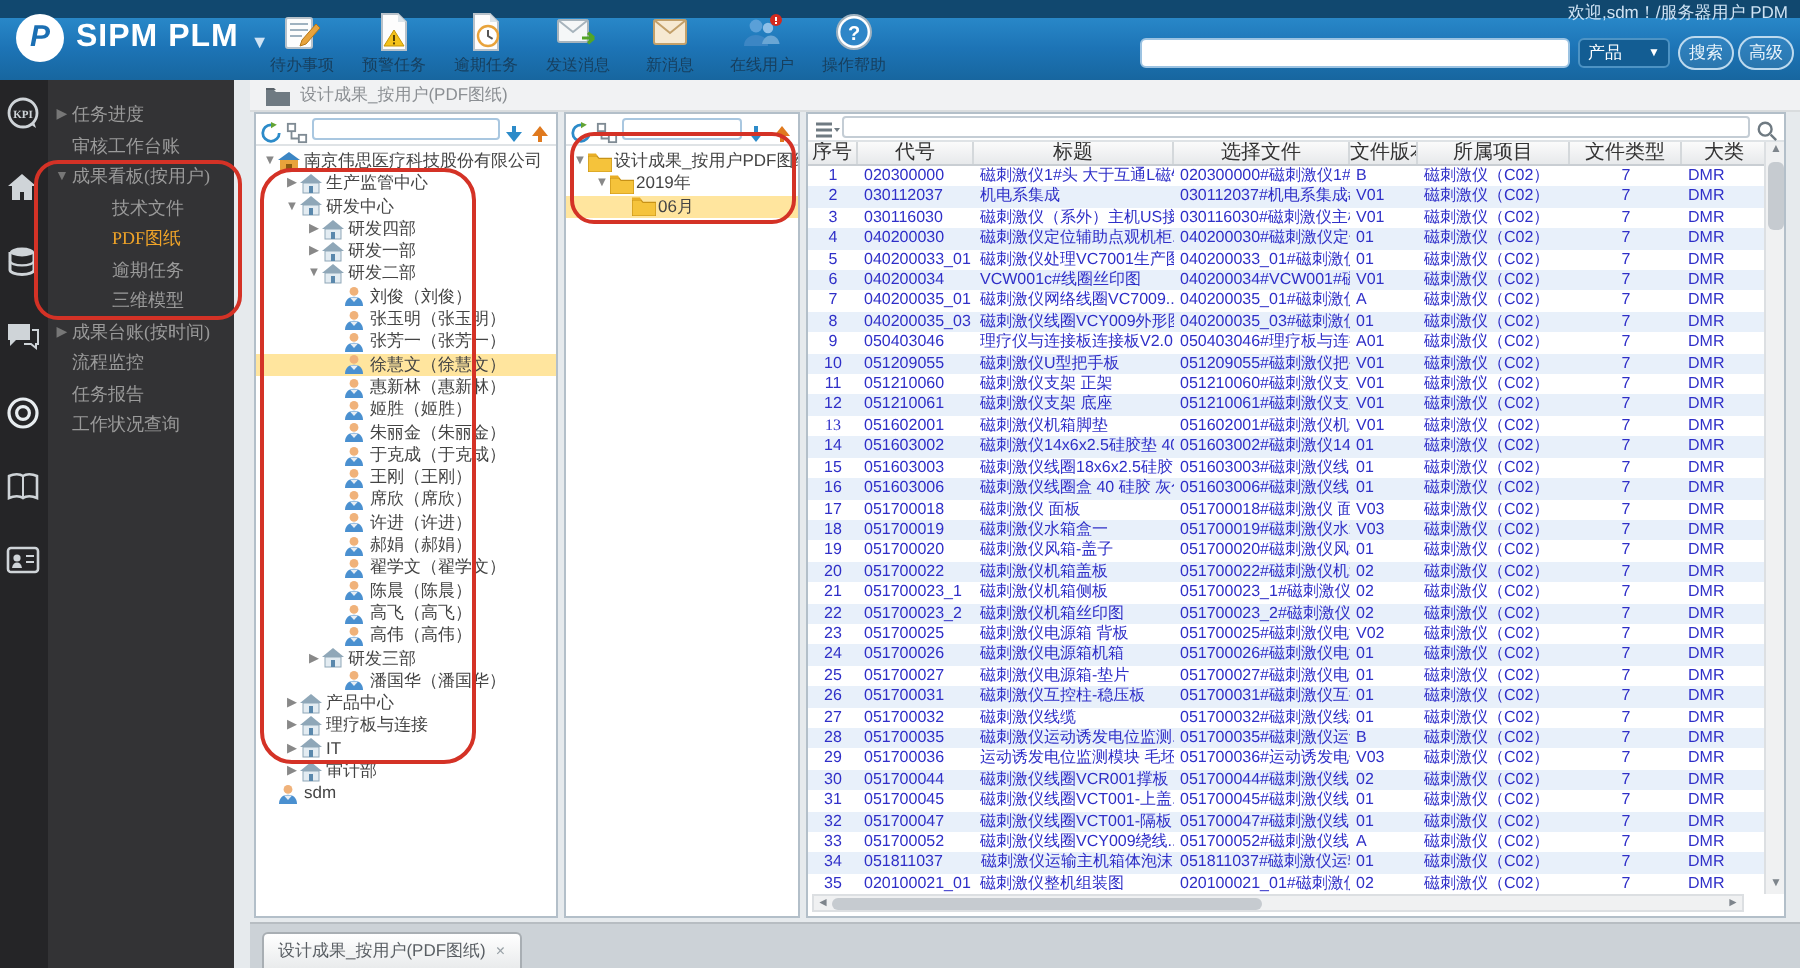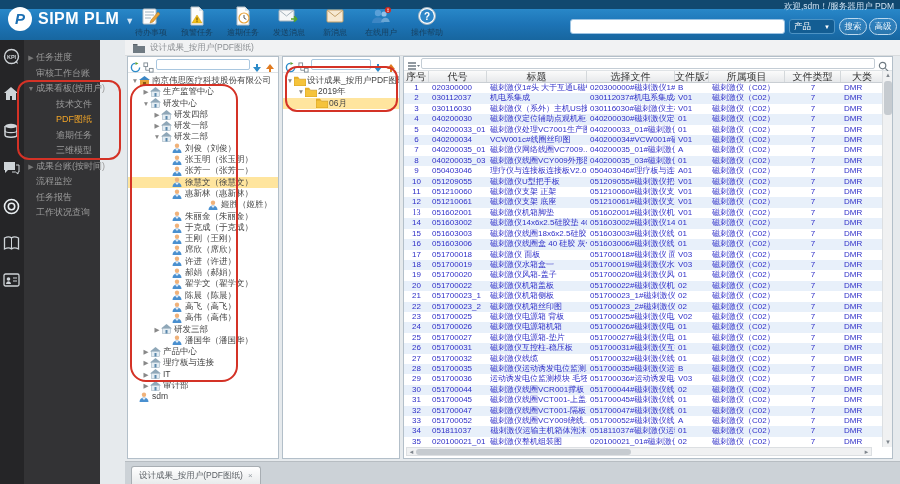--- a/index.html
+++ b/index.html
@@ -25,21 +25,21 @@
   .qcat { position:absolute; left:789px; top:19px; width:46px; height:15px; background:#135d93;
     border:1px solid #4d93c4; border-radius:3px; color:#fff; font-size:8.5px; display:flex;
     align-items:center; justify-content:space-between; padding:0 4px; cursor:pointer; }
   .pill { position:absolute; top:18px; height:17px; border:1px solid #bcd9ee; border-radius:9px;
     background:rgba(255,255,255,.08); color:#eaf4fb; font-size:8.5px; line-height:15px;
     text-align:center; cursor:pointer; }
   .pill.s1 { left:839px; width:28px; }
   .pill.s2 { left:869px; width:28px; }
 
   
-  .sidebar { position:absolute; left:0; top:40px; width:100px; height:444px; background:#333335; }
+  .sidebar { position:absolute; left:0; top:40px; width:117px; height:444px; background:#333335;font-family:Liberation Serif, serif; }
   .rail { position:absolute; left:0; top:0; width:24px; height:444px; background:#252527; }
   .rail .ricn { position:absolute; left:3px; width:18px; height:18px; cursor:pointer; }
   .menu { position:absolute; left:24px; top:10px; width:101px; }
   .mitem { height:15.5px; line-height:15.5px; font-size:9px; color:#9a9a9a; white-space:nowrap;
     cursor:pointer; display:flex; align-items:center; }
   .mitem .arr { width:10px; font-size:7px; color:#777; text-align:center; flex:none; }
   .mitem.lvl0 { padding-left:2px; }
   .mitem.lvl1 { padding-left:22px; }
   .mitem.sel { color:#f0a428; }
 
@@ -405,21 +405,21 @@
         </div>
         <div class="tnode" style="padding-left: 36px;">
           <span class="exp"></span>
           <span class="nicn"><svg width="10" height="10" viewBox="0 0 10 10">
               <circle cx="5" cy="2.7" r="2.2" fill="#f0b27a"></circle>
               <path d="M.5 10c0-3 2-4.6 4.5-4.6S9.5 7 9.5 10z" fill="#4a90d0"></path>
               <path d="M3 5.8L5 8l2-2.2" fill="#e8eef4"></path>
             </svg></span>
           <span class="tlabel">惠新林（惠新林）</span>
         </div>
-        <div class="tnode" style="padding-left: 36px; margin-left: 36px;">
+        <div class="tnode" style="padding-left: 36px;">
           <span class="exp"></span>
           <span class="nicn"><svg width="10" height="10" viewBox="0 0 10 10">
               <circle cx="5" cy="2.7" r="2.2" fill="#f0b27a"></circle>
               <path d="M.5 10c0-3 2-4.6 4.5-4.6S9.5 7 9.5 10z" fill="#4a90d0"></path>
               <path d="M3 5.8L5 8l2-2.2" fill="#e8eef4"></path>
             </svg></span>
           <span class="tlabel">姬胜（姬胜）</span>
         </div>
         <div class="tnode" style="padding-left: 36px;">
           <span class="exp"></span>

